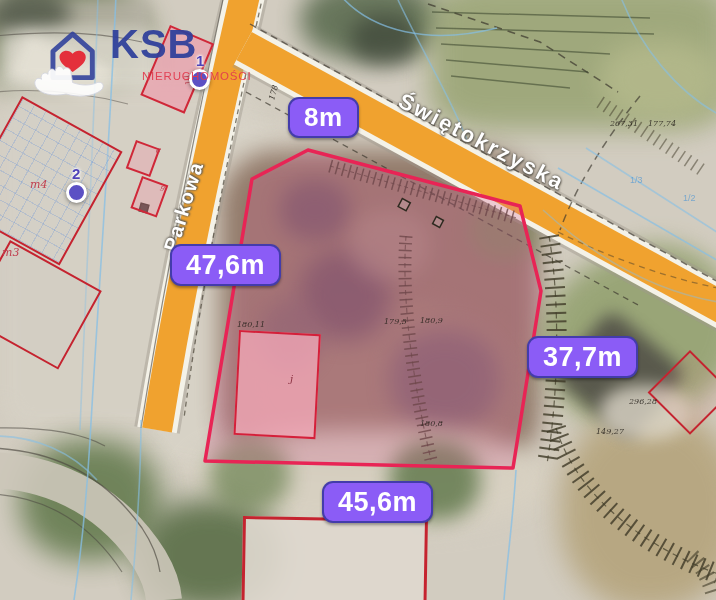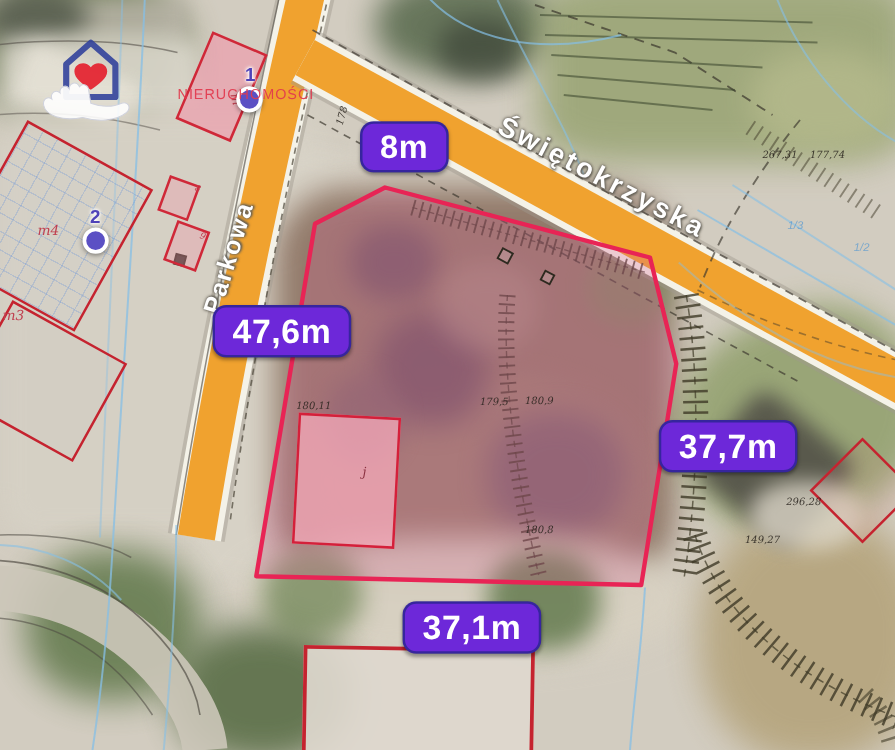--- a/index.html
+++ b/index.html
@@ -1,29 +1,29 @@
 <!DOCTYPE html>
 <html><head>
 <meta charset="utf-8">
 <style>
   html,body{margin:0;padding:0;background:#222;}
   #map{position:relative;width:716px;height:600px;overflow:hidden;background:#d2ccc0;
        font-family:"Liberation Sans",sans-serif;}
   .patch{position:absolute;border-radius:45%;pointer-events:none;}
   svg.overlay{position:absolute;left:0;top:0;width:716px;height:600px;}
   .bldg{position:absolute;transform-origin:0 0;box-sizing:border-box;}
-  .badge{position:absolute;background:#6d28d9;color:#fff;font-weight:bold;font-size:27px;
+  .badge{position:absolute;background:#8b5cf6;color:#fff;font-weight:bold;font-size:27px;
          padding:3px 14px;border-radius:11px;border:2px solid rgba(10,35,110,.55);
          box-shadow:0 2px 3px rgba(0,0,0,.35);letter-spacing:.5px;line-height:1.2;text-align:right;}
   .street{position:absolute;color:#fff;font-weight:bold;
           text-shadow:0 0 2px #6b675e,0 0 3px #6b675e,1px 1px 2px #57534a;}
   .elev{position:absolute;font-size:8px;font-style:italic;color:#27221c;opacity:.85;
         font-family:"DejaVu Serif",serif;white-space:nowrap;}
   .plabel{position:absolute;font-family:"DejaVu Serif",serif;font-style:italic;color:#c04050;}
-  .ulabel{position:absolute;font-size:9px;font-style:italic;color:#5d9bd0;opacity:.75;}
+  .ulabel{position:absolute;font-size:9px;color:#5d9bd0;opacity:.75;}
   .marker-dot{position:absolute;width:15px;height:15px;border-radius:50%;background:#5b50c4;
               border:3px solid #fff;box-shadow:0 1px 4px rgba(0,0,0,.45);}
   .marker-num{position:absolute;font-size:15px;font-weight:bold;color:#4f43b8;
               text-shadow:0 0 2px #fff,0 0 3px #fff,0 0 4px #fff;}
   .logo{position:absolute;left:30px;top:16px;width:210px;height:92px;opacity:.93;}
   .logo .brand{position:absolute;left:80px;top:6px;font-size:40px;font-weight:bold;
                color:#2e3f9b;letter-spacing:1px;}
   .logo .sub{position:absolute;left:82px;top:54px;font-size:11.5px;font-weight:normal;
              color:#e23a4e;letter-spacing:.8px;margin-left:30px;}
   .roofgrid{position:absolute;inset:0;
@@ -187,24 +187,25 @@
   <div class="street" style="left:134px;top:195px;width:100px;text-align:center;font-size:20px;letter-spacing:1.5px;transform:rotate(-73deg)">Parkowa</div>
 
   <div class="marker-num" style="left:196px;top:52px">1</div>
   <div class="marker-dot" style="left:189px;top:69px"></div>
   <div class="marker-num" style="left:72px;top:165px">2</div>
   <div class="marker-dot" style="left:66px;top:182px"></div>
 
   <div class="badge" style="left:288px;top:97px;font-size:26px">8m</div>
   <div class="badge" style="left:170px;top:244px">47,6m</div>
   <div class="badge" style="left:527px;top:336px">37,7m</div>
-  <div class="badge" style="left:322px;top:481px">37,1m</div>
+  <div class="badge" style="left:322px;top:481px">45,6m</div>
 
   <div class="logo">
     <svg width="82" height="88" viewBox="0 0 100 105" style="position:absolute;left:0;top:0">
       <path d="M28,42 L52,21 L76,42 L76,74 L28,74 Z" fill="none" stroke="#2e3f9b" stroke-width="6" stroke-linejoin="round" opacity=".95"></path>
       <path d="M52,45 c-5,-7 -16,-4 -16,4 c0,7 8,12 16,18 c8,-6 16,-11 16,-18 c0,-8 -11,-11 -16,-4 z" fill="#e52330"></path>
       <path d="M44,94 C24,98 8,92 6,82 C5,76 10,73 14,76 C12,70 18,66 22,70 C21,64 28,61 31,66 C31,60 38,58 41,64 C44,60 50,62 50,68 L52,80 C62,84 74,84 82,80 C88,78 92,84 87,89 C76,98 58,98 44,94 Z" fill="#ffffff" opacity=".95" stroke="#cfd2e0" stroke-width="1"></path>
     </svg>
+    <div class="brand">KSB</div>
     <div class="sub">NIERUCHOMOŚCI</div>
   </div>
 
 </div>
 
 </body></html>

